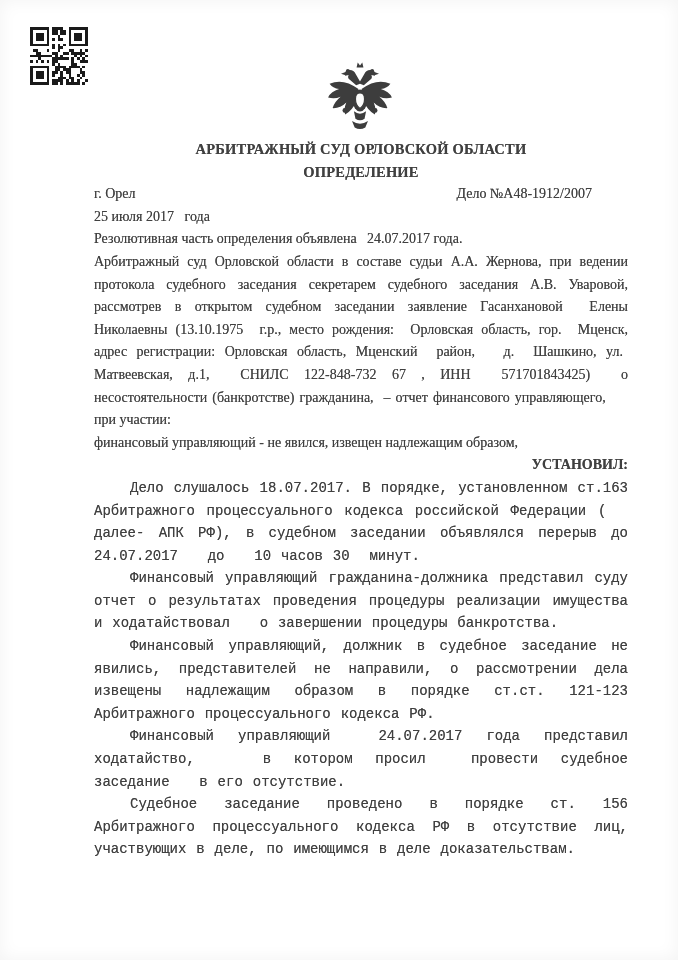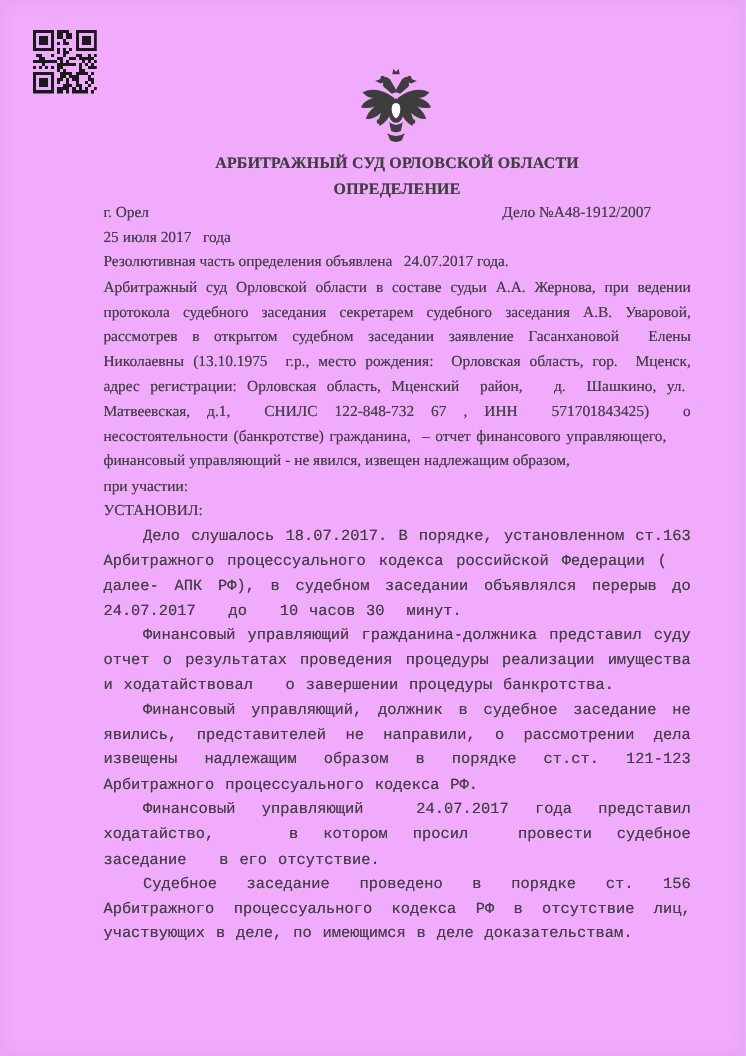--- a/index.html
+++ b/index.html
@@ -1,34 +1,34 @@
 <!DOCTYPE html>
 <html><head>
 <meta charset="utf-8">
 <style>
   html,body{margin:0;padding:0;background:#e8e8e8;}
   .page{
-    position:relative;width:678px;height:960px;background:#f0abfc;
+    position:relative;width:678px;height:960px;background:#ffffff;
     overflow:hidden;font-family:"Liberation Serif","DejaVu Serif",serif;
     color:#404040;box-shadow:inset 0 0 18px rgba(0,0,0,0.05);
   }
   .qr{position:absolute;left:30px;top:27px;width:58px;height:58px;}
   .emblem{position:absolute;left:322px;top:60px;width:76px;height:78px;}
   .content{
     position:absolute;left:94px;top:138px;width:534px;
     font-size:14px;line-height:22.6px;text-align:justify;
     text-shadow:0 0 0.4px rgba(64,64,64,0.7);
   }
   .content p{margin:0;}
   .hdr{text-align:center;font-weight:bold;font-size:14.5px;letter-spacing:0.2px;}
   .meta-row{display:flex;justify-content:space-between;align-items:baseline;gap:16px;}
   .case-no{margin-right:36px;}
   .indent{text-indent:36px;word-spacing:1.5px;font-family:Liberation Mono, monospace;}
   .just{word-spacing:1.5px;}
-  .centered{text-align:left;font-weight:normal;}
+  .centered{text-align:right;font-weight:bold;}
 </style>
 </head>
 <body>
 
 <div class="page">
 
   <div class="qr" id="qr"><svg viewBox="0 0 21 21" width="100%" height="100%" shape-rendering="crispEdges">
         <rect x="0" y="0" width="1" height="1" fill="#1a1a1a"></rect>
         <rect x="1" y="0" width="1" height="1" fill="#1a1a1a"></rect>
         <rect x="2" y="0" width="1" height="1" fill="#1a1a1a"></rect>
@@ -285,22 +285,22 @@
 
     <p class="meta-row">
       <span>г. Орел</span>
       <span class="case-no">Дело №А48-1912/2007</span>
     </p>
     <p>25 июля 2017&nbsp;&nbsp; года</p>
     <p>Резолютивная часть определения объявлена&nbsp;&nbsp; 24.07.2017 года.</p>
 
     <p class="just">Арбитражный суд Орловской области в составе судьи А.А. Жернова, при ведении протокола судебного заседания секретарем судебного заседания А.В. Уваровой, рассмотрев в открытом судебном заседании заявление Гасанхановой&nbsp; Елены Николаевны (13.10.1975&nbsp; г.р., место рождения:&nbsp; Орловская область, гор.&nbsp; Мценск, адрес регистрации: Орловская область, Мценский&nbsp; район,&nbsp;&nbsp; д.&nbsp; Шашкино, ул.&nbsp; Матвеевская, д.1,&nbsp; СНИЛС 122-848-732 67 , ИНН&nbsp; 571701843425)&nbsp; о несостоятельности (банкротстве) гражданина,&nbsp; – отчет финансового управляющего,</p>
 
+    <p>при участии:</p>
     <p>финансовый управляющий - не явился, извещен надлежащим образом,</p>
-    <p>при участии:</p>
 
     <p class="centered">УСТАНОВИЛ:</p>
 
     <p class="indent">Дело слушалось 18.07.2017. В порядке, установленном ст.163 Арбитражного процессуального кодекса российской Федерации (&nbsp;&nbsp; далее- АПК РФ), в судебном заседании объявлялся перерыв до 24.07.2017&nbsp;&nbsp; до&nbsp;&nbsp; 10 часов 30&nbsp; минут.</p>
     <p class="indent">Финансовый управляющий гражданина-должника представил суду отчет о результатах проведения процедуры реализации имущества и ходатайствовал&nbsp;&nbsp; о завершении процедуры банкротства.</p>
     <p class="indent">Финансовый управляющий, должник в судебное заседание не явились, представителей не направили, о рассмотрении дела извещены надлежащим образом в порядке ст.ст. 121-123 Арбитражного процессуального кодекса РФ.</p>
     <p class="indent">Финансовый управляющий&nbsp; 24.07.2017 года представил ходатайство,&nbsp;&nbsp; в котором просил&nbsp; провести судебное заседание&nbsp;&nbsp; в его отсутствие.</p>
     <p class="indent">Судебное заседание проведено в порядке ст. 156 Арбитражного процессуального кодекса РФ в отсутствие лиц, участвующих в деле, по имеющимся в деле доказательствам.</p>
   </div>
 

